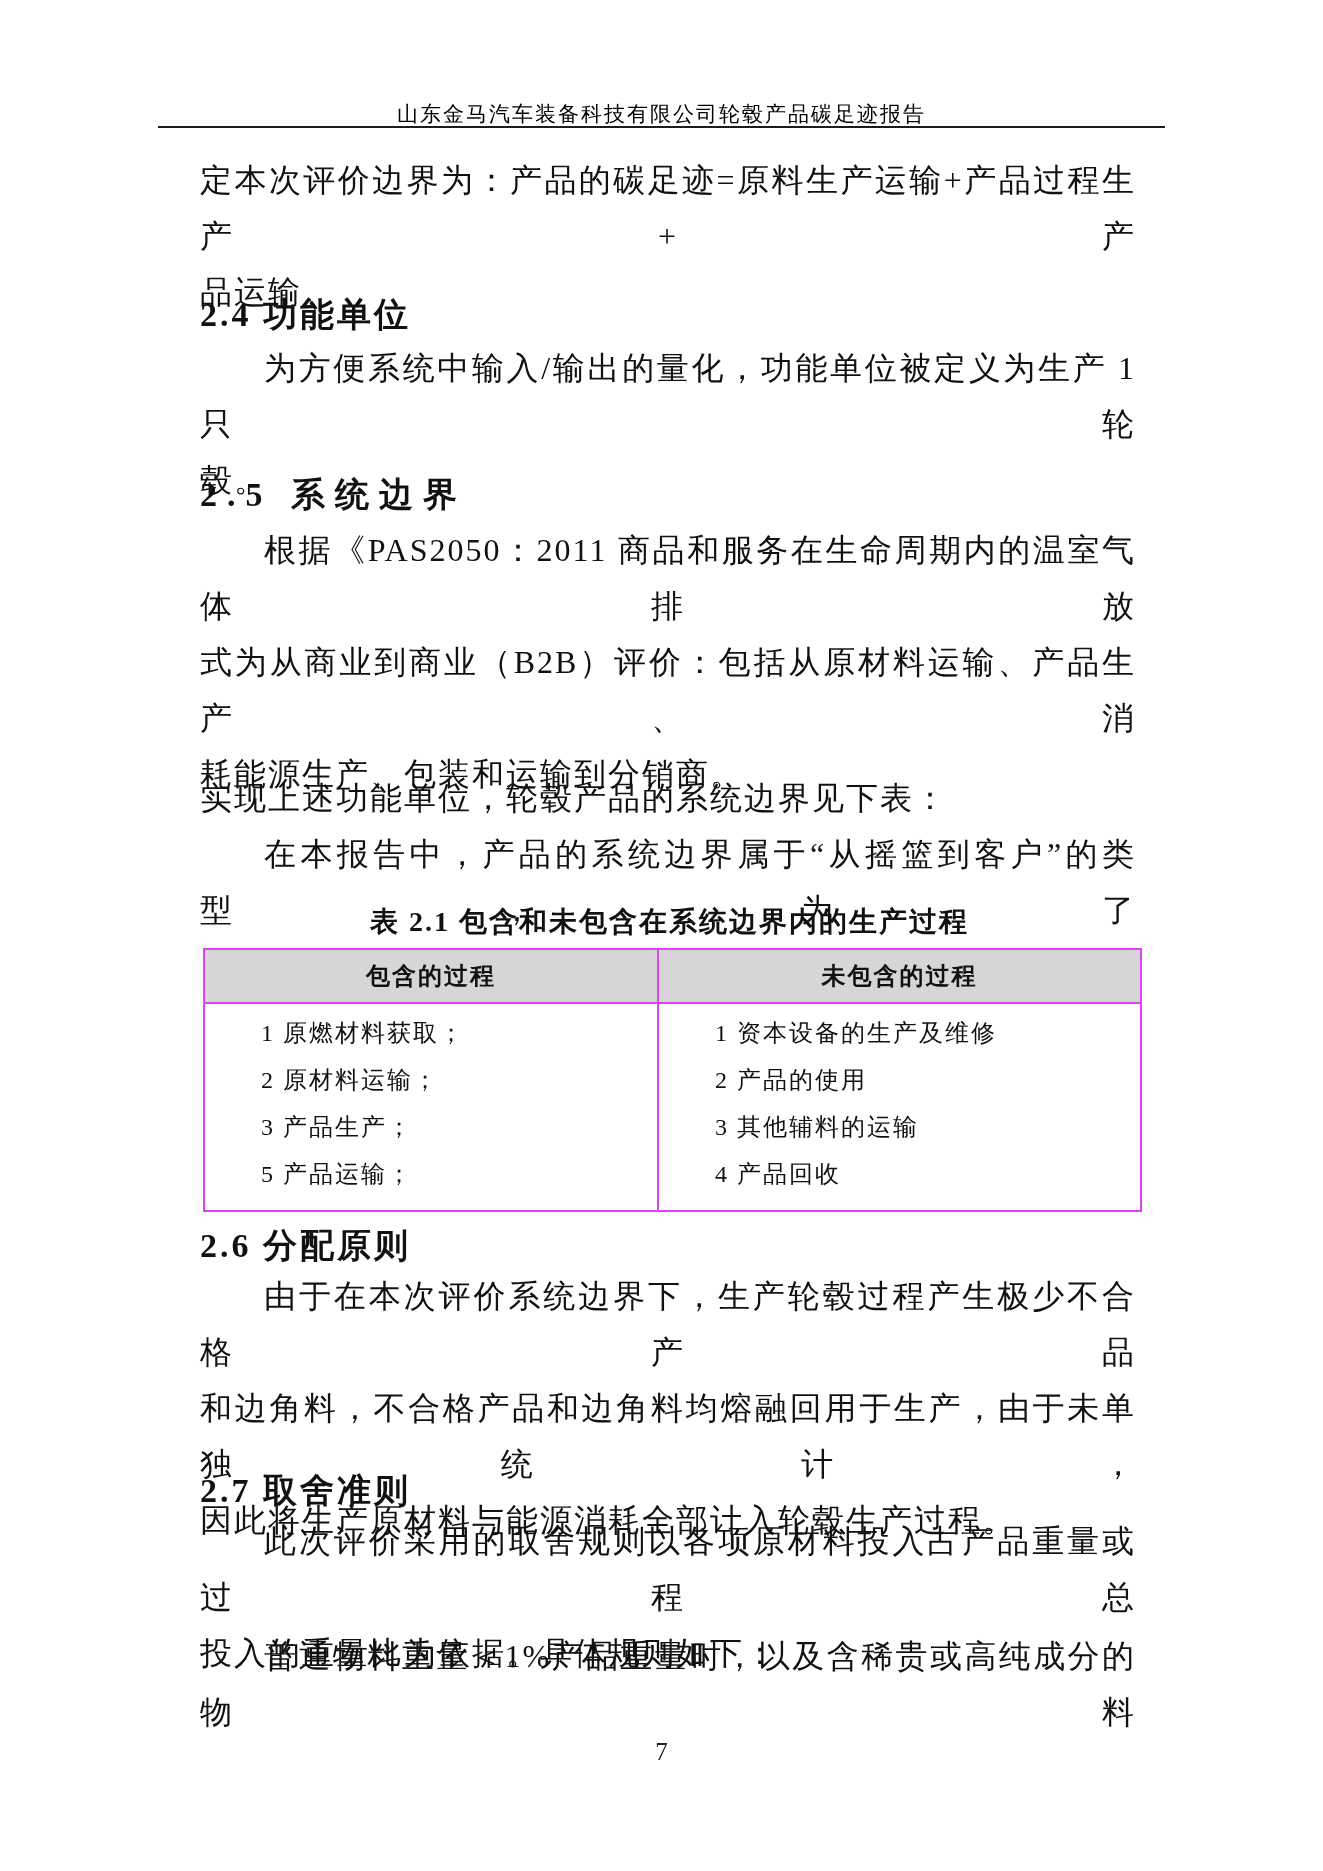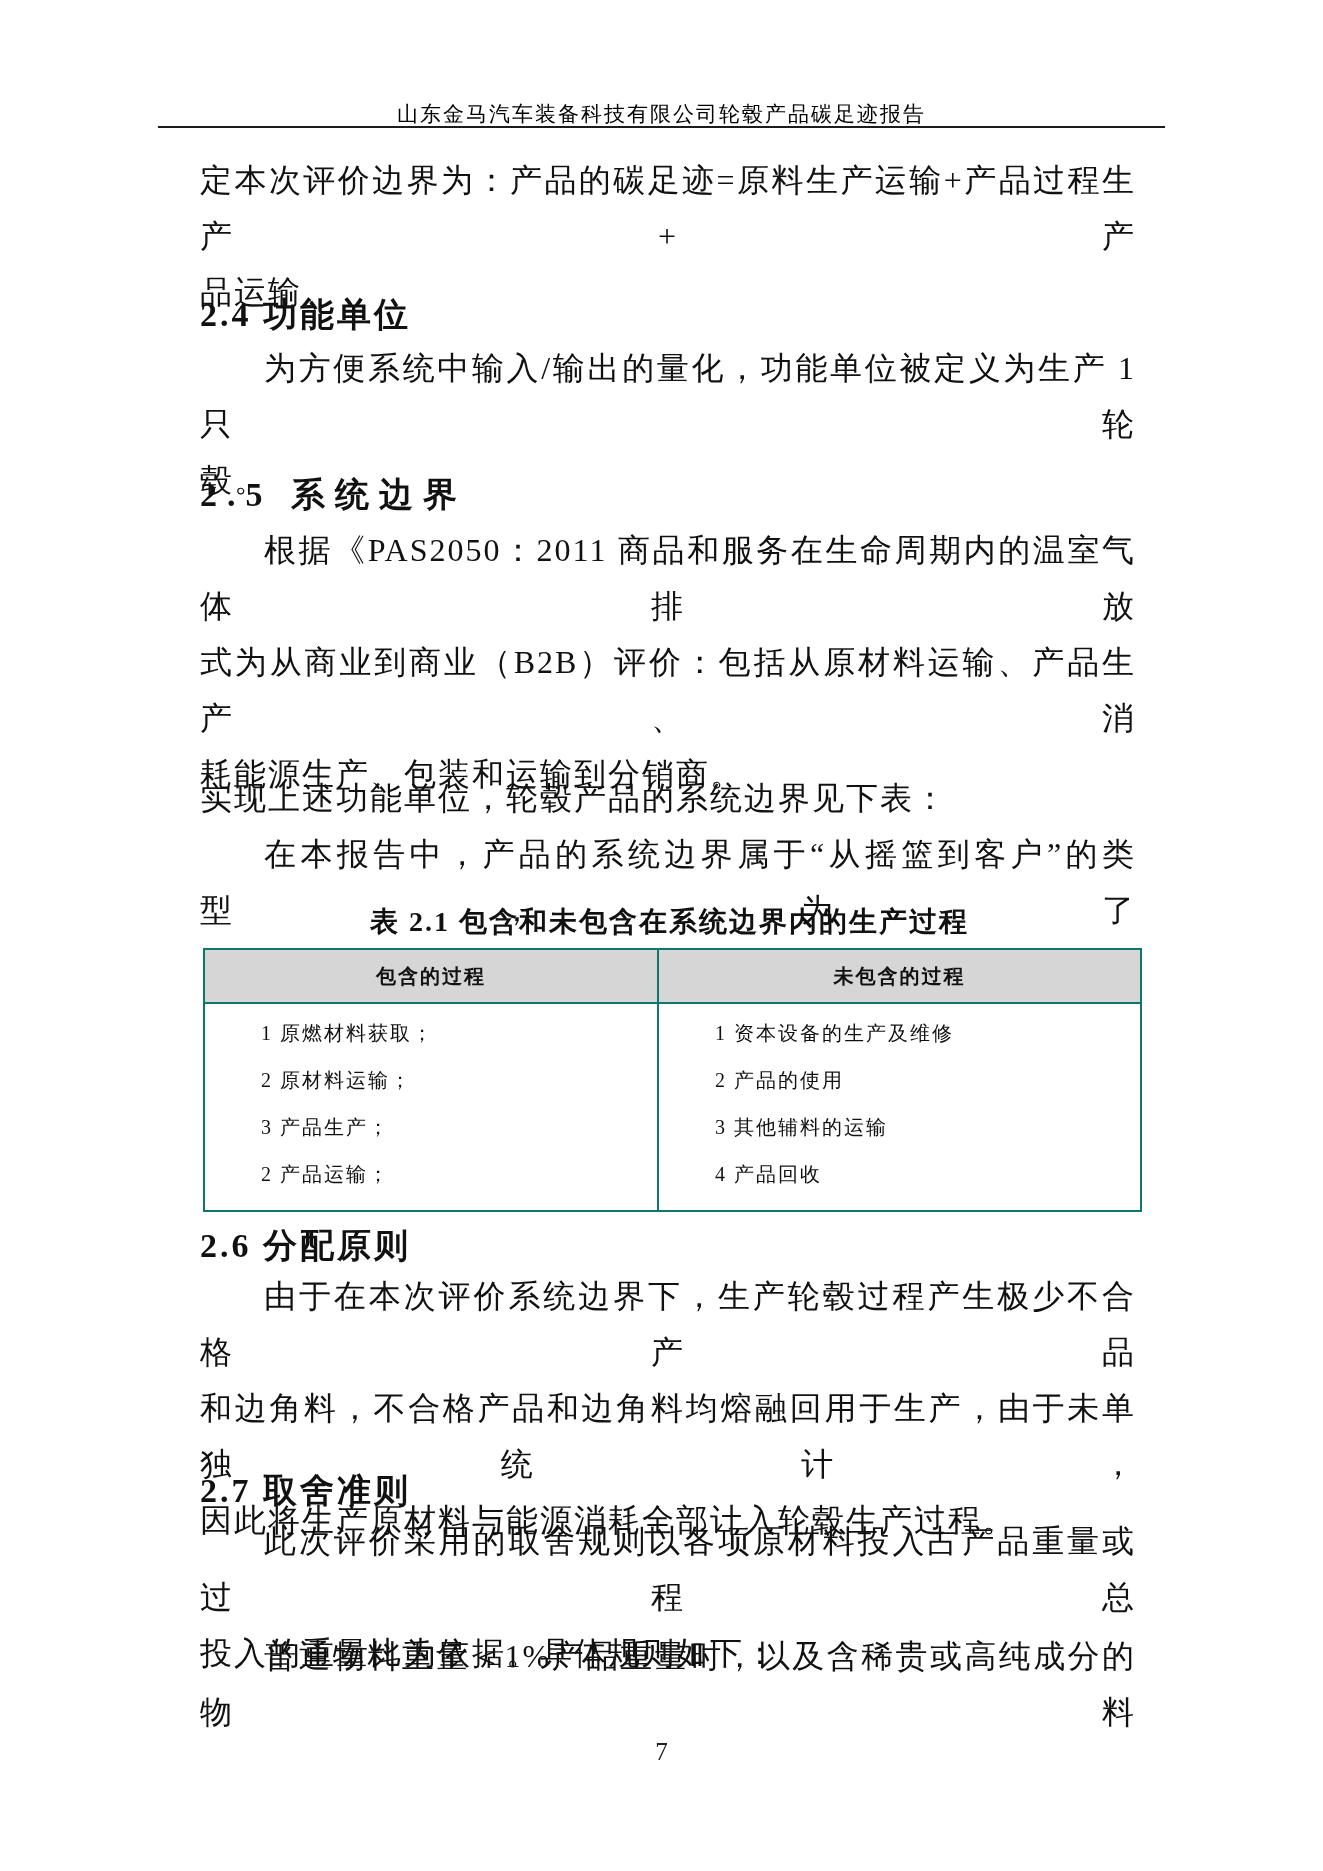--- a/index.html
+++ b/index.html
@@ -43,22 +43,22 @@
   .tbl-caption{
     position:absolute;left:203px;width:933px;top:896px;
     text-align:center;font-weight:bold;font-size:28px;line-height:52px;
     letter-spacing:2px;
   }
   .tbl{
     position:absolute;left:203px;top:948px;width:933px;
     border-collapse:collapse;table-layout:fixed;
   }
   .tbl th,.tbl td{
-    border:2px solid #0f766e;
-    font-size:20px;letter-spacing:2px;
+    border:2px solid #d946ef;
+    font-size:24px;letter-spacing:2px;
     vertical-align:top;
   }
   .tbl th{
     background:#d6d6d6;
     font-weight:bold;text-align:center;
     height:52px;line-height:52px;padding:0;
   }
   .tbl td{padding:6px 10px 12px 56px;}
   .cell-line{line-height:47px;white-space:nowrap;}
   .col-included{width:452px;}
@@ -108,21 +108,21 @@
     <tbody>
         <tr>
       <th class="col-included">包含的过程</th>
       <th class="col-excluded">未包含的过程</th>
     </tr>
     <tr>
       <td>
         <div class="cell-line">1 原燃材料获取；</div>
         <div class="cell-line">2 原材料运输；</div>
         <div class="cell-line">3 产品生产；</div>
-        <div class="cell-line">2 产品运输；</div>
+        <div class="cell-line">5 产品运输；</div>
       </td>
       <td>
         <div class="cell-line">1 资本设备的生产及维修</div>
         <div class="cell-line">2 产品的使用</div>
         <div class="cell-line">3 其他辅料的运输</div>
         <div class="cell-line">4 产品回收</div>
       </td>
     </tr>
   </tbody>
     </table>

